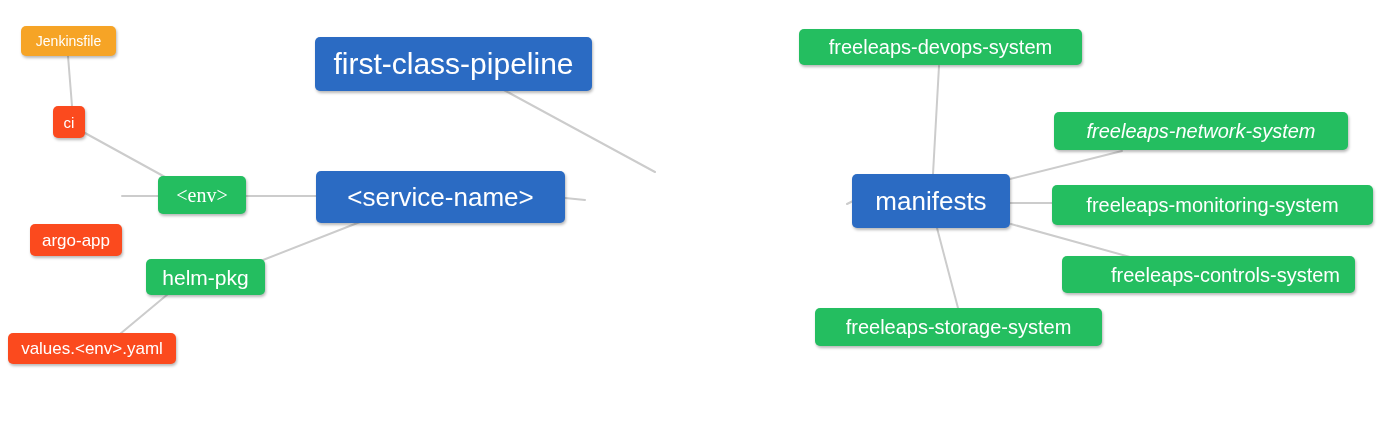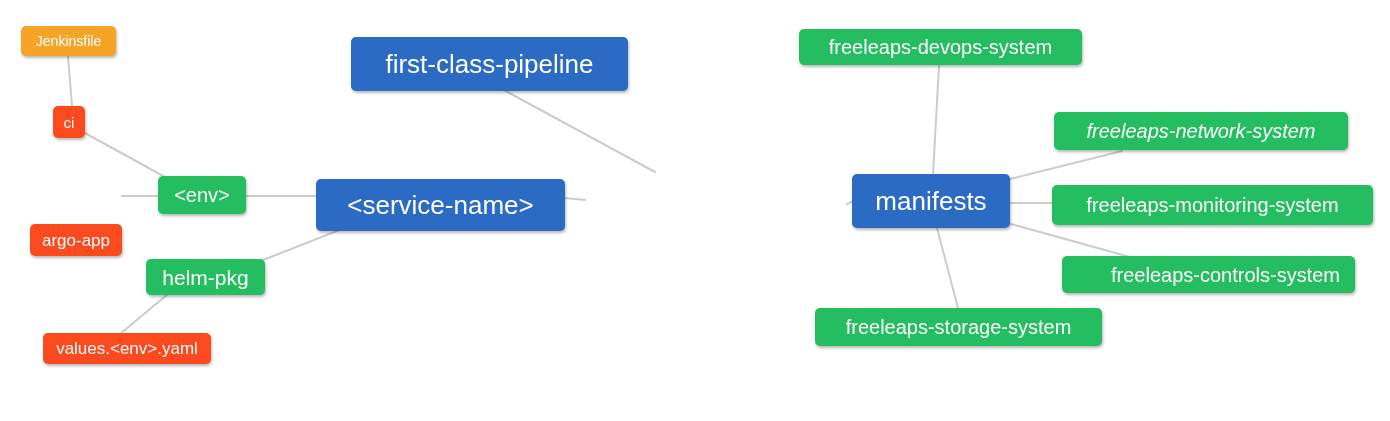--- a/index.html
+++ b/index.html
@@ -58,29 +58,29 @@
     <line x1="1011" y1="224" x2="1130" y2="257"></line>
     <line x1="937" y1="228" x2="958" y2="308"></line>
   </svg>
 
   <div class="node" style="left: 21px; top: 26px; width: 95px; height: 30px; font-size: 14px; background-color: rgb(246, 164, 38);">Jenkinsfile</div>
 
   <div class="node" style="left: 53px; top: 106px; width: 32px; height: 32px; font-size: 15px; background-color: rgb(251, 74, 30);">ci</div>
 
   <div class="node" style="left: 30px; top: 180px; width: 92px; height: 32px; font-size: 17px; background-color: rgb(251, 74, 30); margin-top: 44px;">argo-app</div>
 
-  <div class="node" style="left: 158px; top: 176px; width: 88px; height: 38px; font-size: 20px; background-color: rgb(36, 190, 96);">&lt;env&gt;</div>
+  <div class="node" style="left: 158px; top: 176px; width: 88px; height: 38px; font-size: 20px; background-color: rgb(36, 190, 96); font-family: Liberation Serif, serif;">&lt;env&gt;</div>
 
   <div class="node" style="left: 146px; top: 259px; width: 119px; height: 36px; font-size: 21px; background-color: rgb(36, 190, 96);">helm-pkg</div>
 
-  <div class="node" style="left: 8px; top: 333px; width: 168px; height: 31px; font-size: 17px; background-color: rgb(251, 74, 30); margin-left: 35px;">values.&lt;env&gt;.yaml</div>
+  <div class="node" style="left: 8px; top: 333px; width: 168px; height: 31px; font-size: 17px; background-color: rgb(251, 74, 30);">values.&lt;env&gt;.yaml</div>
 
-  <div class="node" style="left: 316px; top: 171px; width: 249px; height: 52px; font-size: 26px; background-color: rgb(43, 107, 195); margin-top: 8px;">&lt;service-name&gt;</div>
+  <div class="node" style="left: 316px; top: 171px; width: 249px; height: 52px; font-size: 26px; background-color: rgb(43, 107, 195);">&lt;service-name&gt;</div>
 
-  <div class="node" style="left: 315px; top: 37px; width: 277px; height: 54px; font-size: 26px; background-color: rgb(43, 107, 195); margin-left: 36px;">first-class-pipeline</div>
+  <div class="node" style="left: 315px; top: 37px; width: 277px; height: 54px; font-size: 30px; background-color: rgb(43, 107, 195);">first-class-pipeline</div>
 
 
   <div class="node" style="left: 852px; top: 174px; width: 158px; height: 54px; font-size: 26px; background-color: rgb(43, 107, 195);">manifests</div>
 
   <div class="node" style="left: 799px; top: 29px; width: 283px; height: 36px; font-size: 20px; background-color: rgb(36, 190, 96);">freeleaps-devops-system</div>
 
   <div class="node" style="left: 1054px; top: 112px; width: 294px; height: 38px; font-size: 20px; background-color: rgb(36, 190, 96); font-style: italic;">freeleaps-network-system</div>
 
   <div class="node" style="left: 1052px; top: 185px; width: 321px; height: 40px; font-size: 20px; background-color: rgb(36, 190, 96);">freeleaps-monitoring-system</div>
 

